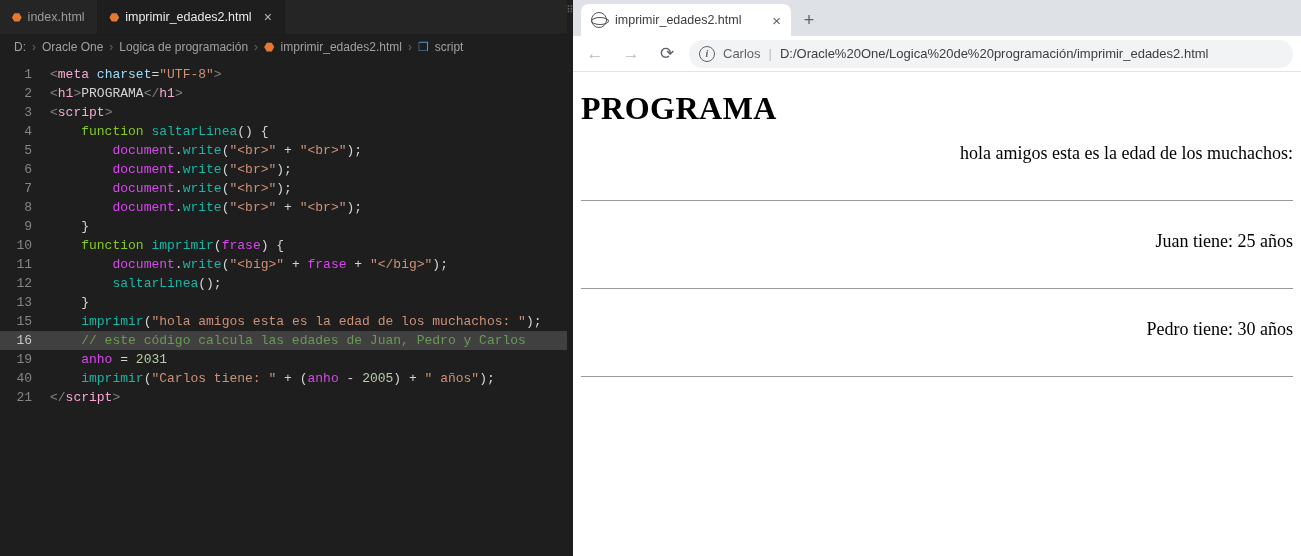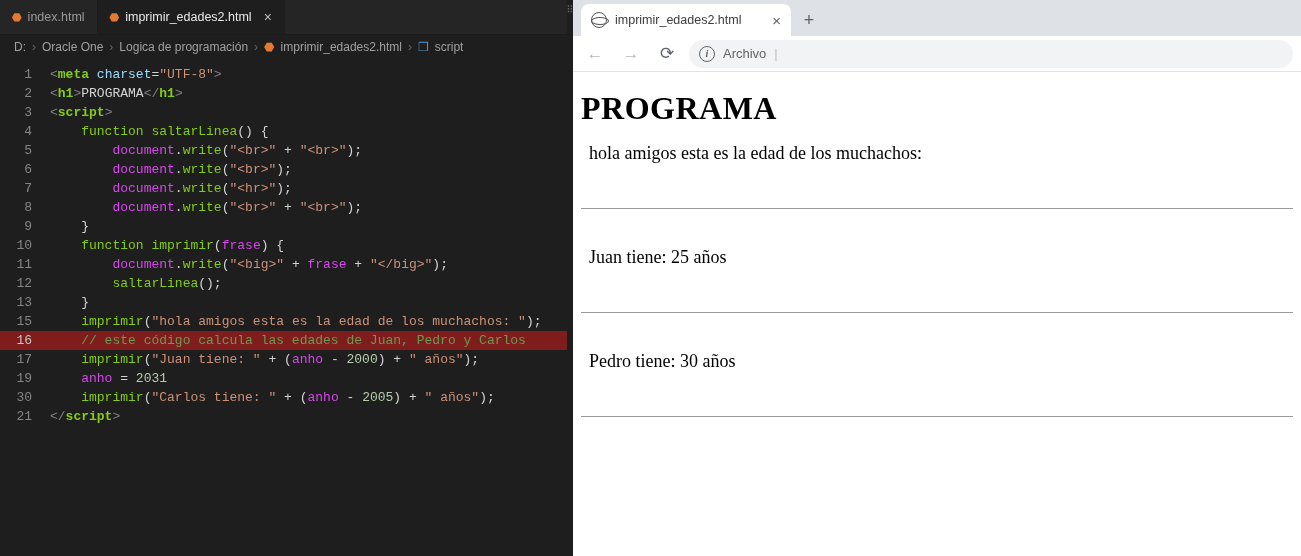--- a/index.html
+++ b/index.html
@@ -12,29 +12,29 @@
   .tab { display:flex; align-items:center; padding:0 12px; gap:6px; color:#9a9a9a; font-size:12.5px; border-right:1px solid #1b1b1b; }
   .tab.active { background:#1e1e1e; color:#e8e8e8; }
   .tab .html5 { color:#e37933; font-weight:bold; font-size:11px; }
   .tab .close { font-size:14px; color:#bbb; margin-left:6px; }
   .crumbs { display:flex; align-items:center; gap:6px; padding:4px 14px; font-size:12px; color:#a0a0a0; background:#1e1e1e; height:24px;}
   .crumbs .sep { color:#666; }
   .crumbs .cube { color:#4e94ce; }
   .code { flex:1; overflow:auto; font-family: Consolas, "Courier New", monospace; font-size:13px; line-height:19px; padding-top:6px;}
   .row { display:flex; white-space:pre; }
   .gut { width:50px; text-align:right; padding-right:18px; color:#858585; user-select:none; }
-  .row.hl { background:#7f1d1d; }
+  .row.hl { background:#404040; }
   .row.hl .gut { color:#c6c6c6; }
   .txt { flex:1; }
   .c-grey { color:#808080; }
-  .c-tag  { color:#84cc16;font-weight:bold; }
+  .c-tag  { color:#f9a8d4; }
   .c-attr { color:#9cdcfe; }
   .c-str  { color:#ce9178; }
   .c-kw   { color:#84cc16; }
-  .c-fn   { color:#84cc16;text-align:center; }
+  .c-fn   { color:#14b8a6;text-align:center; }
   .c-id   { color:#d946ef; }
   .c-num  { color:#b5cea8; }
   .c-lit  { color:#d4d4d4; }
   .c-cmt  { color:#6a9955;margin-top:18px; }
   .c-pun  { color:#d4d4d4; }
   .drag { width:6px; background:#1e1e1e; cursor:col-resize; display:flex; align-items:flex-start; justify-content:center; color:#666; padding-top:4px;}
   .drag::before{content:"⠿"; font-size:10px;}
 
   
   .browser { flex:1; height:100%; background:#fff; display:flex; flex-direction:column; }
@@ -46,21 +46,21 @@
   .newtab { width:28px; height:28px; display:flex; align-items:center; justify-content:center; font-size:18px; color:#5f6368; margin-left:4px; margin-bottom:2px;}
   .toolbar { height:36px; background:#fff; border-bottom:1px solid #e3e3e3; display:flex; align-items:center; padding:0 8px; gap:8px; }
   .navbtn { width:28px; height:28px; display:flex; align-items:center; justify-content:center; color:#5f6368; border-radius:50%; font-size:17px;}
   .navbtn.dis { color:#b9b9b9; }
   .addr { flex:1; height:28px; background:#f1f3f4; border-radius:14px; display:flex; align-items:center; padding:0 10px; gap:8px; font-size:13px; color:#3c4043;}
   .addr .info { width:16px; height:16px; border:1.2px solid #5f6368; border-radius:50%; display:flex; align-items:center; justify-content:center; font-size:10px; font-family:serif; font-style:italic; color:#5f6368; font-weight:bold;}
   .addr .lbl { color:#5f6368; }
   .addr .sep { color:#bdbdbd; }
   .page { flex:1; padding:4px 8px; overflow:auto; font-family:"Times New Roman", serif; color:#000;}
   .page h1 { margin:14px 0 16px; font-size:32px; font-weight:bold; letter-spacing:0.5px;}
-  .page .line { font-size:18px; margin:8px; }
+  .page .line { font-size:18px; margin:0;text-align:right; }
   .page hr { border:none; border-top:1px solid #999; margin:0; }
   .page .gap { height:18px; }
   .page .gap2 { height:30px; }
 </style>
 </head>
 <body>
 
 <div class="editor">
   <div class="tabbar">
     <div class="tab">
@@ -97,23 +97,22 @@
     <div class="row"><div class="gut">6</div><div class="txt">        <span class="c-id">document</span><span class="c-pun">.</span><span class="c-fn">write</span><span class="c-pun">(</span><span class="c-str">"&lt;br&gt;"</span><span class="c-pun">);</span></div></div>
     <div class="row"><div class="gut">7</div><div class="txt">        <span class="c-id">document</span><span class="c-pun">.</span><span class="c-fn">write</span><span class="c-pun">(</span><span class="c-str">"&lt;hr&gt;"</span><span class="c-pun">);</span></div></div>
     <div class="row"><div class="gut">8</div><div class="txt">        <span class="c-id">document</span><span class="c-pun">.</span><span class="c-fn">write</span><span class="c-pun">(</span><span class="c-str">"&lt;br&gt;"</span><span class="c-pun"> + </span><span class="c-str">"&lt;br&gt;"</span><span class="c-pun">);</span></div></div>
     <div class="row"><div class="gut">9</div><div class="txt">    <span class="c-pun">}</span></div></div>
     <div class="row"><div class="gut">10</div><div class="txt">    <span class="c-kw">function </span><span class="c-fn">imprimir</span><span class="c-pun">(</span><span class="c-id">frase</span><span class="c-pun">) {</span></div></div>
     <div class="row"><div class="gut">11</div><div class="txt">        <span class="c-id">document</span><span class="c-pun">.</span><span class="c-fn">write</span><span class="c-pun">(</span><span class="c-str">"&lt;big&gt;"</span><span class="c-pun"> + </span><span class="c-id">frase</span><span class="c-pun"> + </span><span class="c-str">"&lt;/big&gt;"</span><span class="c-pun">);</span></div></div>
     <div class="row"><div class="gut">12</div><div class="txt">        <span class="c-fn">saltarLinea</span><span class="c-pun">();</span></div></div>
     <div class="row"><div class="gut">13</div><div class="txt">    <span class="c-pun">}</span></div></div>
     <div class="row"><div class="gut">15</div><div class="txt">    <span class="c-fn">imprimir</span><span class="c-pun">(</span><span class="c-str">"hola amigos esta es la edad de los muchachos: "</span><span class="c-pun">);</span></div></div>
     <div class="row hl"><div class="gut">16</div><div class="txt">    <span class="c-cmt">// este código calcula las edades de Juan, Pedro y Carlos</span></div></div>
-    <div class="row"><div class="gut">17</div><div class="txt">    <span class="c-fn">imprimir</span><span class="c-pun">(</span><span class="c-str">"Juan tiene: "</span><span class="c-pun"> + (</span><span class="c-id">anho</span><span class="c-pun"> - </span><span class="c-num">2000</span><span class="c-pun">) + </span><span class="c-str">" años"</span><span class="c-pun">);</span></div></div>
     <div class="row"><div class="gut">19</div><div class="txt">    <span class="c-id">anho</span><span class="c-pun"> = </span><span class="c-num">2031</span></div></div>
-    <div class="row"><div class="gut">30</div><div class="txt">    <span class="c-fn">imprimir</span><span class="c-pun">(</span><span class="c-str">"Carlos tiene: "</span><span class="c-pun"> + (</span><span class="c-id">anho</span><span class="c-pun"> - </span><span class="c-num">2005</span><span class="c-pun">) + </span><span class="c-str">" años"</span><span class="c-pun">);</span></div></div>
+    <div class="row"><div class="gut">40</div><div class="txt">    <span class="c-fn">imprimir</span><span class="c-pun">(</span><span class="c-str">"Carlos tiene: "</span><span class="c-pun"> + (</span><span class="c-id">anho</span><span class="c-pun"> - </span><span class="c-num">2005</span><span class="c-pun">) + </span><span class="c-str">" años"</span><span class="c-pun">);</span></div></div>
     <div class="row"><div class="gut">21</div><div class="txt"><span class="c-grey">&lt;/</span><span class="c-tag">script</span><span class="c-grey">&gt;</span></div></div>
   </div>
 </div>
 
 <div class="drag"></div>
 
 <div class="browser">
   <div class="btabs">
     <div class="btab">
       <span class="favicon"></span>
@@ -121,22 +120,23 @@
       <span class="bclose">×</span>
     </div>
     <div class="newtab">+</div>
   </div>
   <div class="toolbar">
     <div class="navbtn dis">←</div>
     <div class="navbtn dis">→</div>
     <div class="navbtn">⟳</div>
     <div class="addr">
       <span class="info">i</span>
-      <span class="lbl">Archivo</span>
+      <span class="lbl">Carlos</span>
       <span class="sep">|</span>
+      <span>D:/Oracle%20One/Logica%20de%20programación/imprimir_edades2.html</span>
     </div>
   </div>
   <div class="page">
     <h1>PROGRAMA</h1>
     <p class="line">hola amigos esta es la edad de los muchachos:</p>
     <div class="gap"></div>
       <div class="gap"></div>
       <hr>
       <div class="gap2"></div>
     <p class="line">Juan tiene: 25 años</p>

